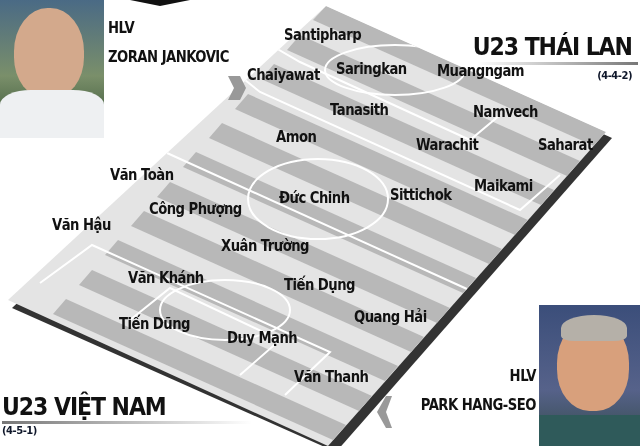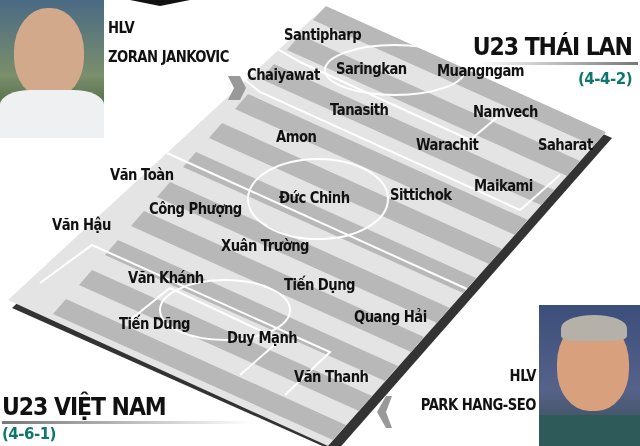--- a/index.html
+++ b/index.html
@@ -2,21 +2,21 @@
 <html><head>
 <meta charset="utf-8">
 <style>
   html,body{margin:0;padding:0;background:#fff;}
   body{width:640px;height:446px;position:relative;overflow:hidden;font-family:"Liberation Sans",sans-serif;}
   .pitch{position:absolute;left:0;top:0;width:640px;height:446px;}
   .lbl{position:absolute;font-family:"DejaVu Sans",sans-serif;font-weight:bold;color:#111;font-size:15px;letter-spacing:-0.6px;white-space:nowrap;transform:scaleX(0.88);transform-origin:left center;}
   .coach{position:absolute;font-family:"DejaVu Sans",sans-serif;font-weight:bold;color:#111;font-size:15px;letter-spacing:-0.6px;white-space:nowrap;transform:scaleX(0.88);transform-origin:left center;line-height:29px;}
   .coach.right{text-align:right;transform-origin:right center;}
   .team{position:absolute;font-family:"DejaVu Sans",sans-serif;font-weight:bold;color:#111;font-size:25px;letter-spacing:-1.2px;white-space:nowrap;transform:scaleX(0.88);}
-  .form{position:absolute;font-family:"DejaVu Sans",sans-serif;font-weight:bold;color:#0f766e;font-size:15px;letter-spacing:-0.5px;}
+  .form{position:absolute;font-family:"DejaVu Sans",sans-serif;font-weight:bold;color:#0f172a;font-size:10px;letter-spacing:-0.5px;}
   .photo{position:absolute;overflow:hidden;}
 </style>
 </head>
 <body>
 
 <svg class="pitch" viewBox="0 0 640 446" xmlns="http://www.w3.org/2000/svg">
   <defs>
     <clipPath id="pclip">
       <polygon points="326,6 606,132 328,446 8,300"></polygon>
     </clipPath>
@@ -88,21 +88,21 @@
   <div>ZORAN JANKOVIC</div>
 </div>
 <div class="coach right" style="right:104px;top:362px;">
   <div>HLV</div>
   <div>PARK HANG-SEO</div>
 </div>
 
 <div class="team" style="right:8px;top:32px;transform-origin:right center;">U23 THÁI LAN</div>
 <div class="form" style="right:8px;top:70px;">(4-4-2)</div>
 <div class="team" style="left:2px;top:392px;transform-origin:left center;">U23 VIỆT NAM</div>
-<div class="form" style="left:2px;top:425px;">(4-6-1)</div>
+<div class="form" style="left:2px;top:425px;">(4-5-1)</div>
 
 <div id="players">
     <div class="lbl" style="left: 284px; top: 26px;">Santipharp</div>
     <div class="lbl" style="left: 247px; top: 66px;">Chaiyawat</div>
     <div class="lbl" style="left: 336px; top: 60px;">Saringkan</div>
     <div class="lbl" style="left: 437px; top: 62px;">Muangngam</div>
     <div class="lbl" style="left: 330px; top: 101px;">Tanasith</div>
     <div class="lbl" style="left: 473px; top: 103px;">Namvech</div>
     <div class="lbl" style="left: 276px; top: 128px;">Amon</div>
     <div class="lbl" style="left: 416px; top: 136px;">Warachit</div>

